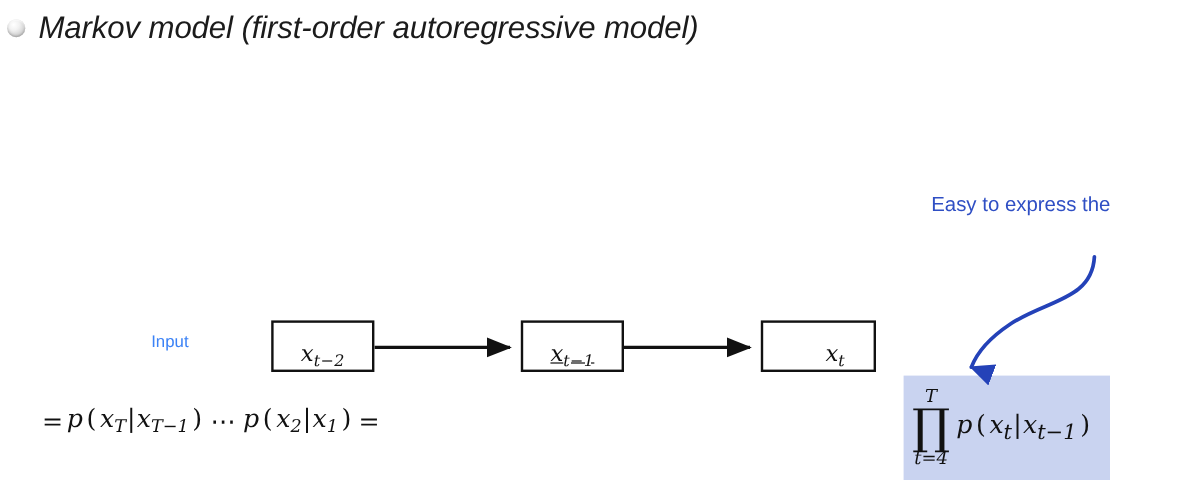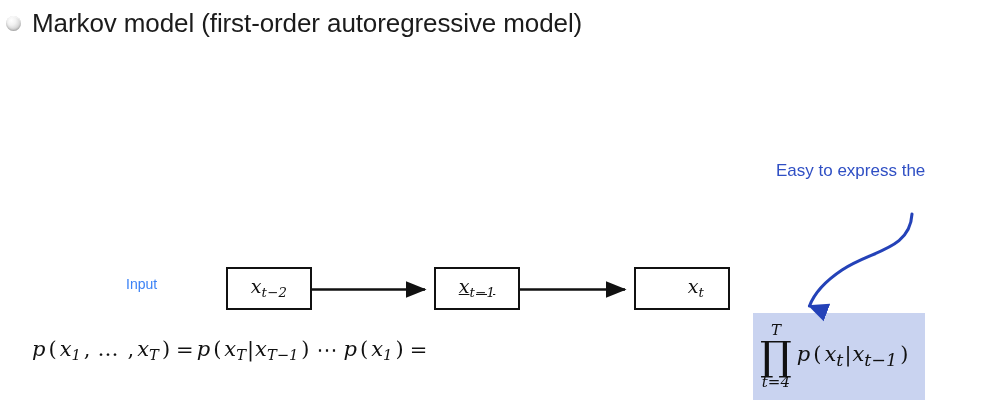--- a/index.html
+++ b/index.html
@@ -17,20 +17,21 @@
   }
 
   
   #title-row {
     position: absolute;
     left: 6px;
     top: 8px;
     display: flex;
     align-items: center;
     gap: 11px;
+    font-style: italic;
   }
   #bullet-icon {
     width: 15px;
     height: 15px;
     border-radius: 50%;
     background:
       radial-gradient(circle at 36% 30%, #ffffff 0%, #f2f2f2 32%, #d8d8d8 62%, #b9b9b9 88%, #aaaaaa 100%);
     box-shadow: inset 0 -1px 2px rgba(130,130,130,0.55),
                 inset 0 1px 1px rgba(255,255,255,0.9);
     flex: 0 0 auto;
@@ -59,21 +60,21 @@
     font-size: 14px;
     color: #3b82f6;
     white-space: nowrap;
   }
   .state-box {
     position: absolute;
     border: 2.5px solid #111111;
     background: #ffffff;
     box-sizing: border-box;
     display: flex;
-    align-items: center;
+    align-items: flex-end;
     justify-content: center;
     font-family: "DejaVu Serif", "Liberation Serif", serif;
     font-style: italic;
     color: #111111;
   }
   #box-0 { left: 226px; top: 267px; width: 86px; height: 43px; }
   #box-1 { left: 434px; top: 267px; width: 86px; height: 43px; text-decoration: underline; }
   #box-2 { left: 634px; top: 267px; width: 96px; height: 43px; padding-left: 28px; }
   .mvar {
     font-size: 19px;
@@ -185,25 +186,24 @@
   <span class="mvar"><span>x</span><sub>t−2</sub></span>
 </div>
 <div class="state-box" id="box-1">
   <span class="mvar"><span>x</span><sub>t−1</sub></span>
 </div>
 <div class="state-box" id="box-2">
   <span class="mvar"><span>x</span><sub>t</sub></span>
 </div>
 
 <div id="equation">
-  <span><span>p</span><span class="op">(</span><span>x</span><sub>1</sub><span class="op">,</span><span class="dots">…</span><span class="op">,</span><span>x</span><sub>T</sub><span class="op">)</span></span>
   <span class="op">=</span>
   <span><span>p</span><span class="op">(</span><span>x</span><sub>T</sub><span class="pipe">|</span><span>x</span><sub>T−1</sub><span class="op">)</span></span>
   <span class="dots">⋯</span>
-  <span><span>p</span><span class="op">(</span><span>x</span><sub>1</sub><span class="op">)</span></span>
+  <span><span>p</span><span class="op">(</span><span>x</span><sub>2</sub><span class="pipe">|</span><span>x</span><sub>1</sub><span class="op">)</span></span>
   <span class="op">=</span>
 </div>
 
 <div id="product-highlight"></div>
 <div id="product-term">
   <span id="prod-stack">
     <span id="prod-upper">T</span>
     <span id="prod-sym">∏</span>
     <span id="prod-lower">t=4</span>
   </span>

